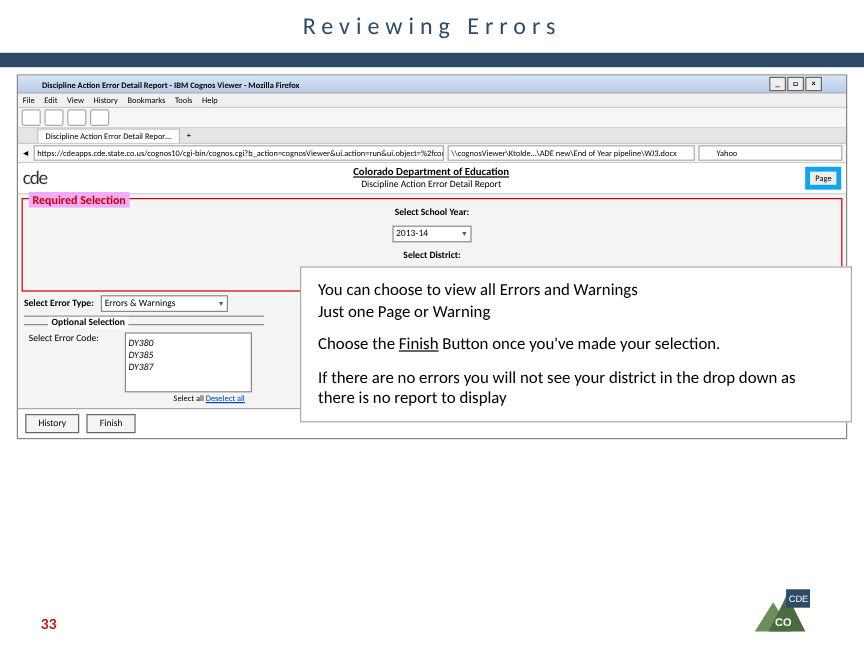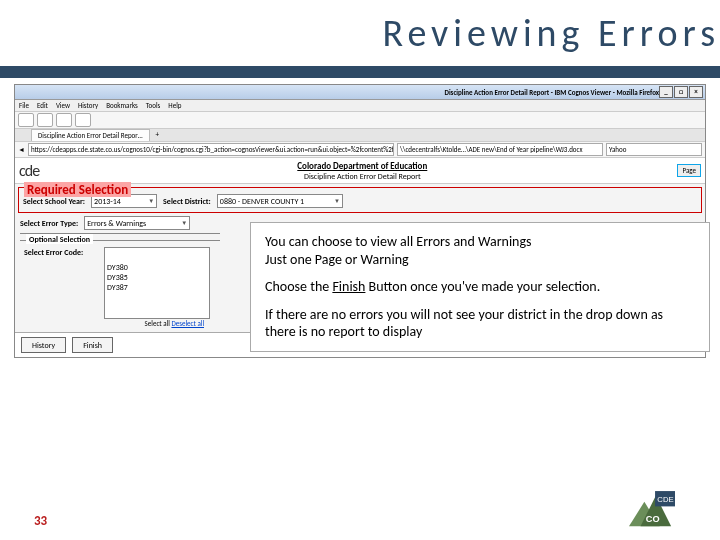--- a/index.html
+++ b/index.html
@@ -5,88 +5,88 @@
   body {
     margin: 0;
     width: 720px;
     height: 540px;
     font-family: Calibri, Arial, sans-serif;
     background: #fff;
     position: relative;
     overflow: hidden;
   }
   .slide-title {
-    text-align: right;
-    font-size: 38px;
+    text-align: center;
+    font-size: 20px;
     letter-spacing: 5px;
     color: #2e4a66;
     margin: 10px 0 10px 0;
     font-weight: 400;
   }
   .title-bar {
     height: 12px;
     background: #2e4a66;
     width: 100%;
   }
   .browser {
     margin: 6px 14px 0 14px;
     border: 1px solid #888;
     background: #f4f4f4;
     font-size: 7px;
     position: relative;
   }
   .browser-titlebar {
     background: linear-gradient(#d6e4f5, #b8cde8);
     display: flex;
-    justify-content: flex-end;
+    justify-content: space-between;
     align-items: center;
-    padding: 1px 2px;
+    padding: 1px 20px;
     font-weight: bold;
     border-bottom: 1px solid #999;
     font-size:7px;
   }
   .win-controls { display:flex; gap:1px;}
   .win-btn { width:12px; height:10px; border:1px solid #666; background:#eee; font-size:7px; text-align:center; line-height:9px; }
   .browser-menu {
     display:flex; gap:8px; padding:1px 4px; background:#f0f0f0; border-bottom:1px solid #ccc; font-size:7px;
   }
   .browser-toolbar {
     display:flex; align-items:center; padding:1px 3px; gap:3px; background:#f6f6f6; border-bottom:1px solid #ccc; font-size:7px;
   }
   .nav-btn { width:14px; height:12px; border:1px solid #aaa; border-radius:2px; background:#fff; }
   .tabstrip { display:flex; padding:0 16px; background:#e5e5e5; border-bottom:1px solid #ccc; font-size:7px;}
   .btab { border:1px solid #bbb; border-bottom:none; background:#fdfdfd; padding:1px 6px; max-width:160px; white-space:nowrap; overflow:hidden; text-overflow:ellipsis;}
   .addr-row { display:flex; align-items:center; gap:3px; padding:1px 3px; border-bottom:1px solid #ccc; background:#f6f6f6; font-size:7px;}
   .addr-input { flex:1; border:1px solid #aaa; background:#fff; padding:1px 2px; font-size:7px; white-space:nowrap; overflow:hidden;}
-  .search-input { width:90px; border:1px solid #aaa; background:#fff; padding:1px 2px; font-size:7px;}
+  .search-input { width:90px; border:1px solid #aaa; background:#fff; padding:1px 14px; font-size:7px;}
   .report-header {
     display:flex; align-items:center; background:#fff; border-bottom:1px solid #ccc; padding:2px 4px; font-size:8px;
   }
   .cde-logo { font-size:16px; font-weight:300; letter-spacing:-1px; color:#333; margin-right:8px;}
   .report-titles { flex:1; text-align:center; }
   .report-titles .main { text-decoration: underline; font-weight:bold; font-size:9px; }
   .report-titles .sub { font-size:8px; }
-  .page-link { border:1px solid #0ea5e9; padding:1px 4px; font-size:7px; background:#eee;}
+  .page-link { border:4px solid #0ea5e9; padding:1px 4px; font-size:7px; background:#eee;}
   .req-section {
     margin:3px; position:relative;
   }
-  .req-title { position:absolute; top:-5px; left:6px; background:#fca5a5; color:#c00; font-weight:bold; font-size:13px; padding:0 3px;text-align:center; }
-  .req-box { border:1px solid #c00; padding:6px 4px 4px 4px; display:flex; align-items:center; gap:6px; font-size:8px; font-weight:bold;}
+  .req-title { position:absolute; top:-5px; left:6px; background:#f0abfc; color:#c00; font-weight:bold; font-size:10px; padding:0 3px;text-align:center; }
+  .req-box { border:1px solid #c00; padding:6px 4px 4px 4px; display:flex; align-items:center; gap:6px; font-size:8px; font-weight:bold;flex-direction:column;}
   .field-lbl { font-size:8px; font-weight:bold; }
   .sel { border:1px solid #888; background:#fff; padding:1px 2px; min-width:60px; display:inline-flex; justify-content:space-between; align-items:center; font-size:8px; font-weight:normal;}
   .sel .caret { font-size:6px; color:#555; margin-left:3px;}
   .row2 { margin:3px 5px; display:flex; align-items:center; gap:6px; font-size:8px; font-weight:bold;}
   .opt-section { margin:6px 5px 2px 5px; position:relative; width:200px;}
-  .opt-title { position:absolute; top:-6px; left:6px; background:#fff; font-size:8px; font-weight:bold; padding:0 3px;}
+  .opt-title { position:absolute; top:-6px; left:20px; background:#fff; font-size:8px; font-weight:bold; padding:0 3px;}
   .opt-box { border-top:1px solid #888; padding:6px 4px 2px 4px;}
   .divider { border-bottom:1px solid #888; width:200px;}
-  .listbox { border:1px solid #888; background:#fff; width:100px; height:42px; font-size:8px; padding:14px 2px; overflow:hidden; }
+  .listbox { border:1px solid #888; background:#fff; width:100px; height:42px; font-size:8px; padding:3px 2px; overflow:hidden;font-style:italic; }
   .listbox div { line-height:10px; }
   .opt-label-row { display:flex; align-items:flex-start; gap:10px; }
-  .opt-lbl-col { width:70px; font-size:8px; font-weight:bold;}
+  .opt-lbl-col { width:70px; font-size:8px; font-weight:normal;}
   .desel { font-size:7px; text-align:right; width:100px;}
   .desel .link { color:#0044cc; text-decoration:underline;}
   .btn-row { display:flex; gap:6px; padding:4px 6px; border-top:1px solid #aaa; background:#fff; }
   .report-btn { border:1px solid #666; background:#f4f4f4; padding:2px 10px; font-size:8px;}
   .callout {
     position:absolute;
     left:250px; top:222px;
     width:430px;
     background:#fff;
     border:1px solid #aaa;
@@ -136,21 +136,21 @@
     <span class="nav-btn"></span>
     <span class="nav-btn"></span>
   </div>
   <div class="tabstrip">
     <div class="btab">Discipline Action Error Detail Repor…</div>
     <div style="padding:1px 6px;">+</div>
   </div>
   <div class="addr-row">
     <span>◄</span>
     <div class="addr-input">https://cdeapps.cde.state.co.us/cognos10/cgi-bin/cognos.cgi?b_action=cognosViewer&amp;ui.action=run&amp;ui.object=%2fcontent%2ffolder…</div>
-    <div class="addr-input" style="flex:0 0 200px;">\\cdecentralfs\Ktolde…\ADE new\End of Year pipeline\WJ3.docx</div>
+    <div class="addr-input" style="flex:0 0 200px;">\\cognosViewer\Ktolde…\ADE new\End of Year pipeline\WJ3.docx</div>
     <div class="search-input">
       <span>Yahoo</span>
     </div>
   </div>
 
   <div class="report-header">
     <span class="cde-logo">cde</span>
     <div class="report-titles">
       <div class="main">Colorado Department of Education</div>
       <div class="sub">Discipline Action Error Detail Report</div>

